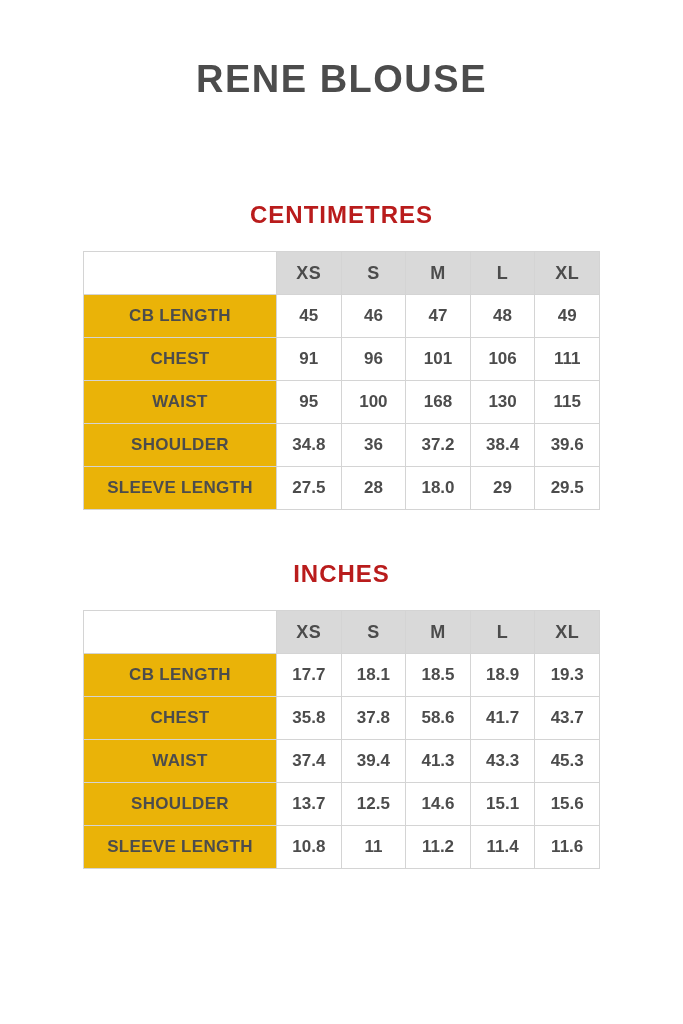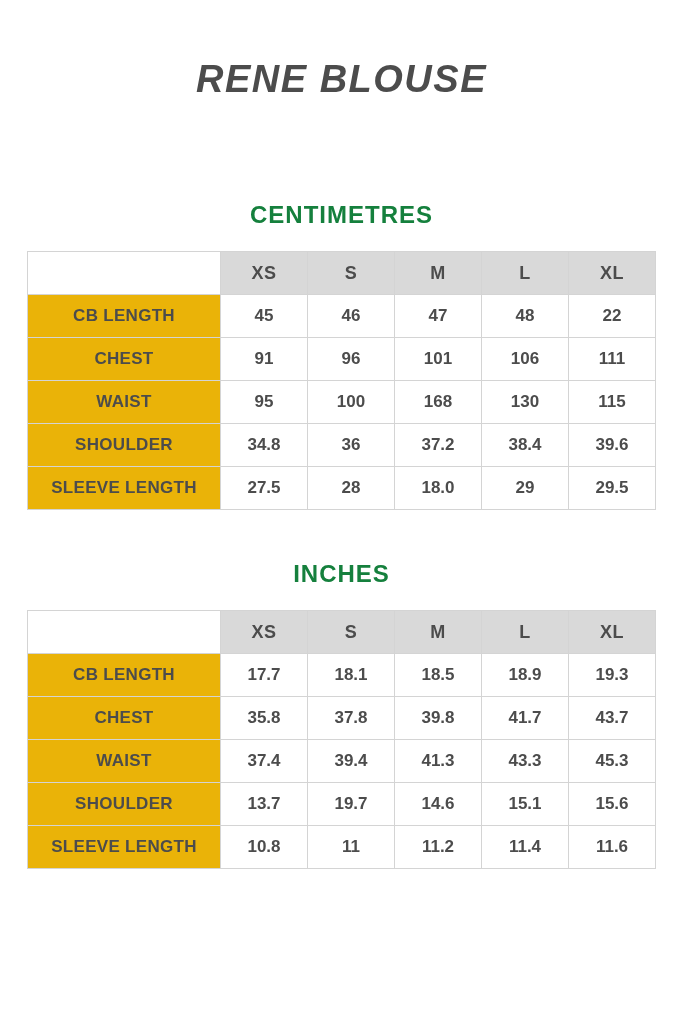--- a/index.html
+++ b/index.html
@@ -22,38 +22,37 @@
     position: relative;
   }
   .title {
     text-align: center;
     font-size: 38px;
     font-weight: bold;
     letter-spacing: 1.5px;
     color: #4c4c4c;
     margin: 0;
     padding-top: 58px;
-    font-style: italic;
   }
   .section {
     margin-top: 0;
   }
   .section-title {
     text-align: center;
     font-size: 24px;
     font-weight: bold;
     letter-spacing: 1px;
-    color: #15803d;
+    color: #b91c1c;
   }
   .cm-section-title { padding-top: 100px; }
   .in-section-title { padding-top: 50px; }
 
   table.size-table {
     border-collapse: collapse;
-    width: 629px;
+    width: 517px;
     margin: 22px auto 0 auto;
     table-layout: fixed;
   }
   table.size-table td, table.size-table th {
     border: 1px solid #d4d4d4;
     height: 42px;
     text-align: center;
     font-size: 17px;
     font-weight: bold;
     color: #4c4c4c;
@@ -98,21 +97,21 @@
           <th class="head-cell">XL</th>
         </tr>
       </thead>
       <tbody>
         <tr>
           <td class="row-label">CB LENGTH</td>
           <td class="value-cell">45</td>
           <td class="value-cell">46</td>
           <td class="value-cell">47</td>
           <td class="value-cell">48</td>
-          <td class="value-cell">22</td>
+          <td class="value-cell">49</td>
         </tr>
         <tr>
           <td class="row-label">CHEST</td>
           <td class="value-cell">91</td>
           <td class="value-cell">96</td>
           <td class="value-cell">101</td>
           <td class="value-cell">106</td>
           <td class="value-cell">111</td>
         </tr>
         <tr>
@@ -162,36 +161,36 @@
           <td class="value-cell">17.7</td>
           <td class="value-cell">18.1</td>
           <td class="value-cell">18.5</td>
           <td class="value-cell">18.9</td>
           <td class="value-cell">19.3</td>
         </tr>
         <tr>
           <td class="row-label">CHEST</td>
           <td class="value-cell">35.8</td>
           <td class="value-cell">37.8</td>
-          <td class="value-cell">39.8</td>
+          <td class="value-cell">58.6</td>
           <td class="value-cell">41.7</td>
           <td class="value-cell">43.7</td>
         </tr>
         <tr>
           <td class="row-label">WAIST</td>
           <td class="value-cell">37.4</td>
           <td class="value-cell">39.4</td>
           <td class="value-cell">41.3</td>
           <td class="value-cell">43.3</td>
           <td class="value-cell">45.3</td>
         </tr>
         <tr>
           <td class="row-label">SHOULDER</td>
           <td class="value-cell">13.7</td>
-          <td class="value-cell">19.7</td>
+          <td class="value-cell">12.5</td>
           <td class="value-cell">14.6</td>
           <td class="value-cell">15.1</td>
           <td class="value-cell">15.6</td>
         </tr>
         <tr>
           <td class="row-label">SLEEVE LENGTH</td>
           <td class="value-cell">10.8</td>
           <td class="value-cell">11</td>
           <td class="value-cell">11.2</td>
           <td class="value-cell">11.4</td>

